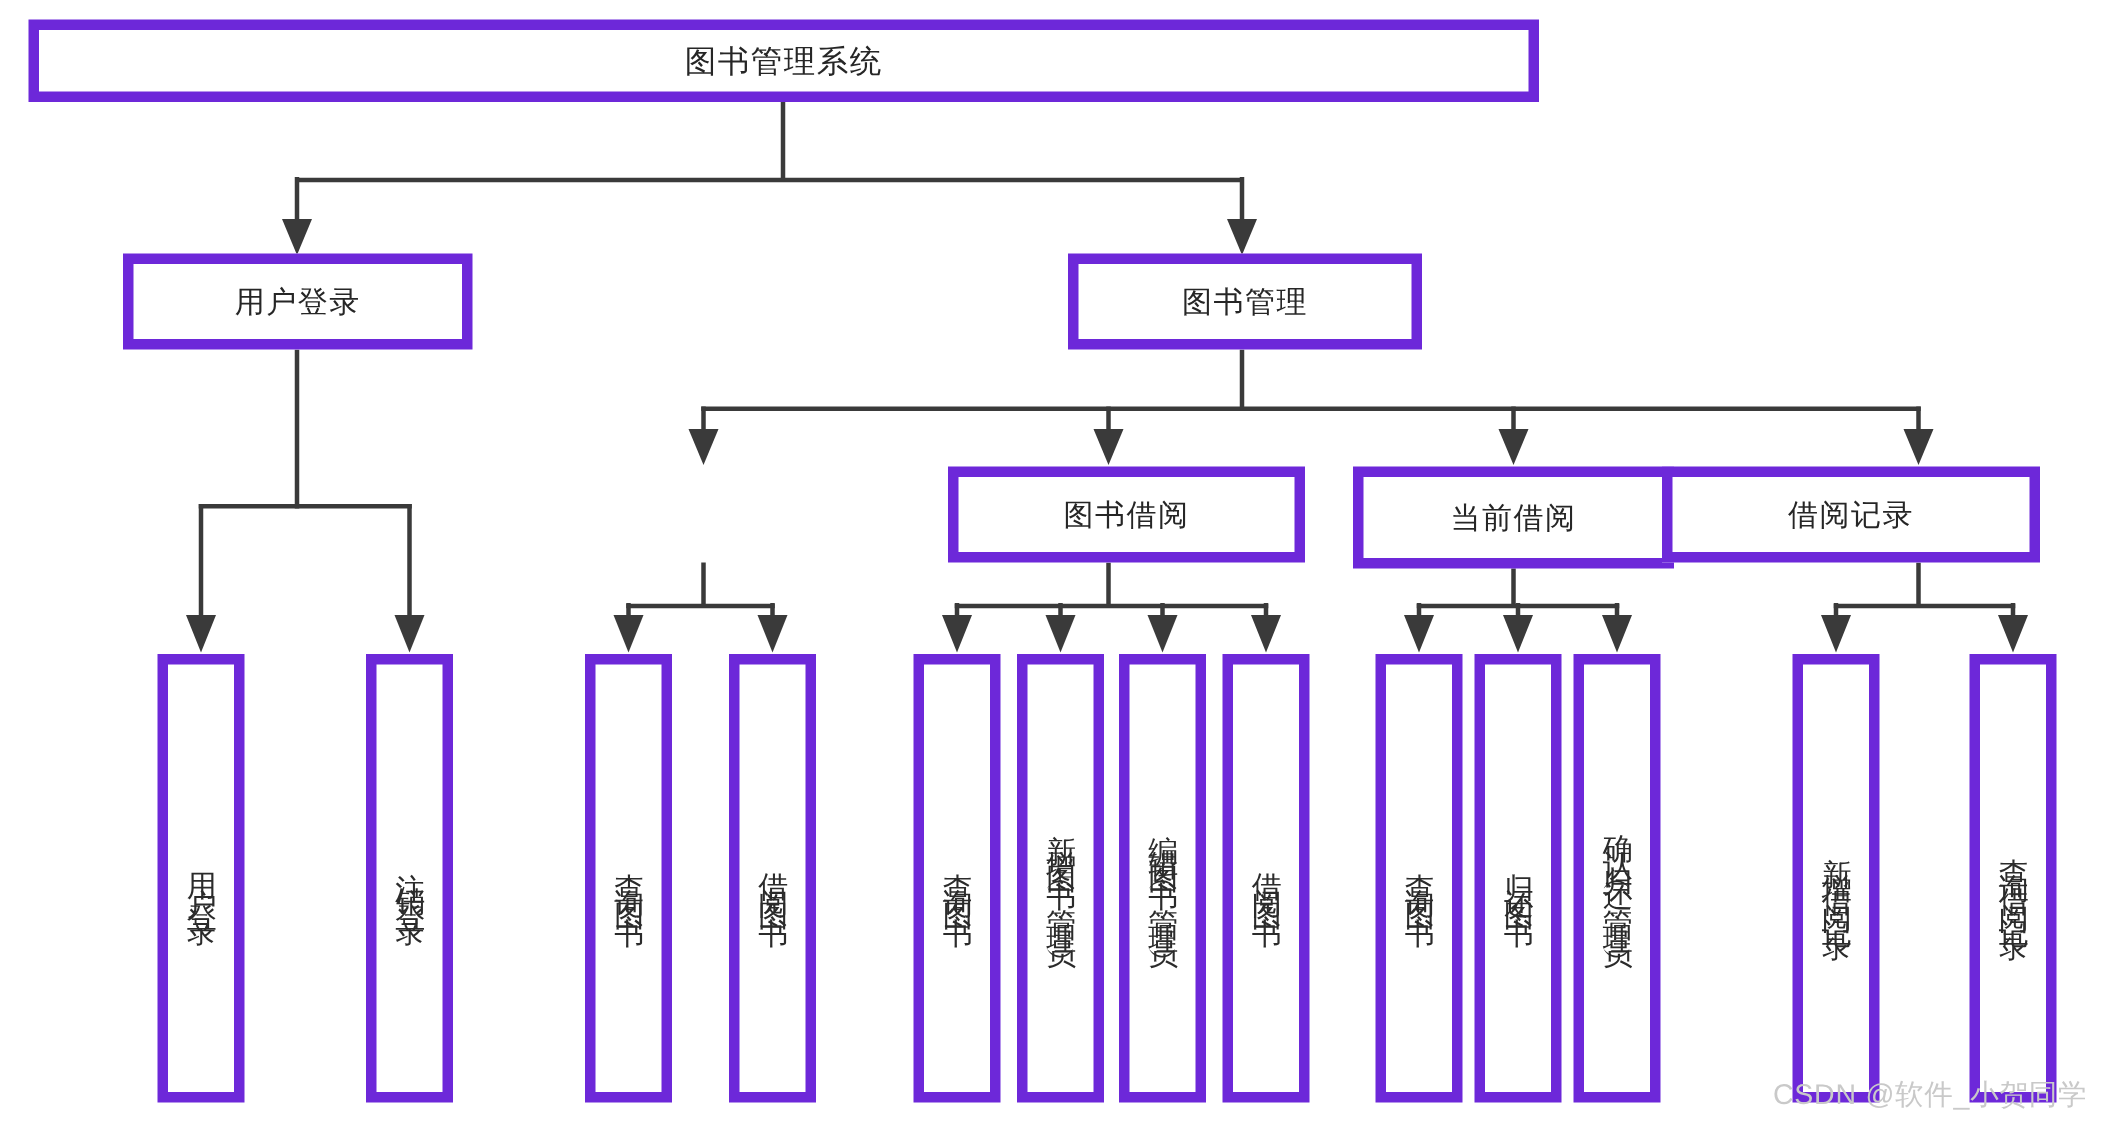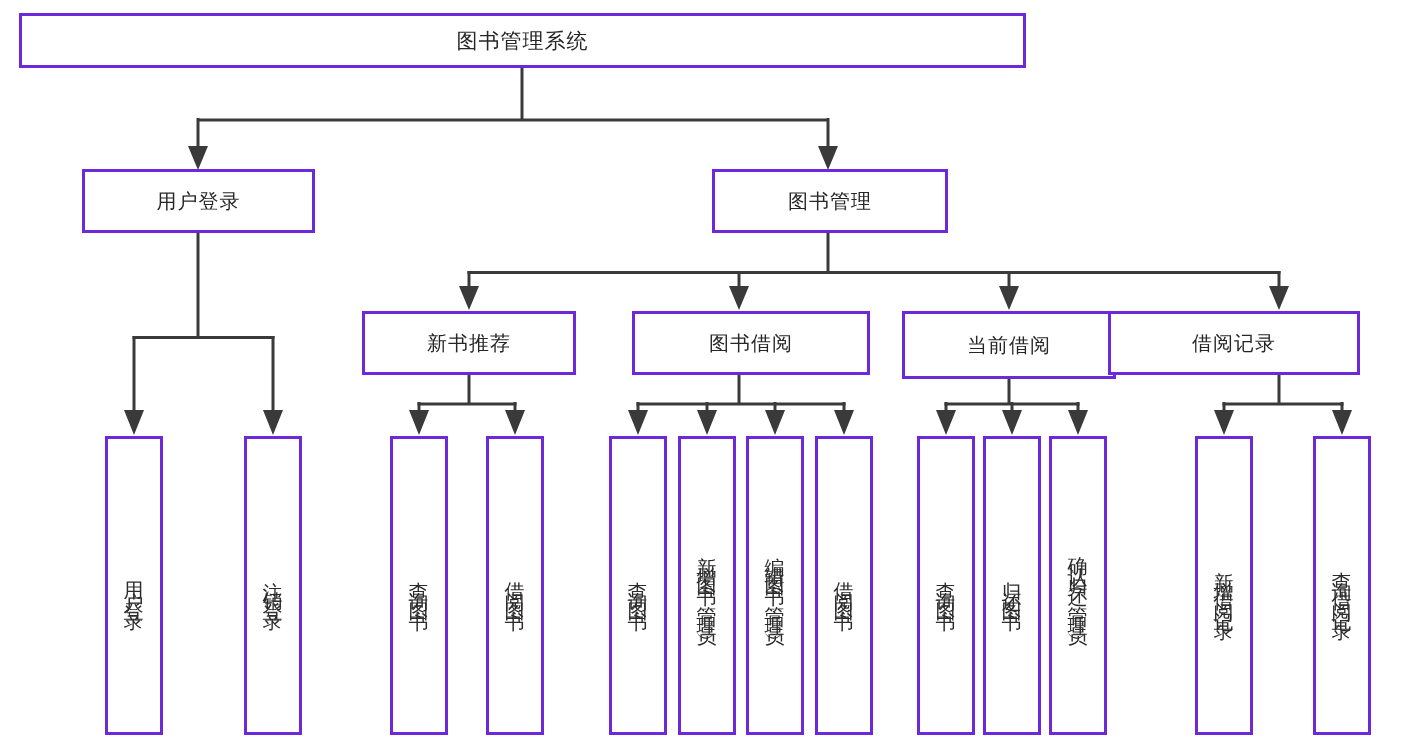--- a/index.html
+++ b/index.html
@@ -9,21 +9,21 @@
     background:#ffffff;
     font-family:"Liberation Sans","DejaVu Sans",sans-serif;
     overflow:hidden;
   }
   .wires{position:absolute;left:0;top:0;}
   .wires line{stroke:#3a3a3a;stroke-width:3;}
   .wires polygon{fill:#3a3a3a;}
   .box{
     position:absolute;
     box-sizing:border-box;
-    border:3px solid #6d28d9;
+    border:7px solid #6d28d9;
     background:#ffffff;
     display:flex;align-items:center;justify-content:center;
     color:#262626;
   }
   .hlbl{font-size:20px;letter-spacing:1px;white-space:nowrap;}
   .root-box .hlbl{font-size:21px;}
   .leaf{width:58px;height:299px;top:436px;}
   .vlbl{
     writing-mode:vertical-rl;
     text-orientation:mixed;
@@ -128,23 +128,20 @@
     <span class="hlbl">图书管理系统</span>
   </div>
 
   <div class="box" style="left:82px;top:169px;width:233px;height:64px;">
     <span class="hlbl">用户登录</span>
   </div>
   <div class="box" style="left:712px;top:169px;width:236px;height:64px;">
     <span class="hlbl">图书管理</span>
   </div>
 
-  <div class="box" style="left:362px;top:311px;width:214px;height:64px;">
-    <span class="hlbl">新书推荐</span>
-  </div>
   <div class="box" style="left:632px;top:311px;width:238px;height:64px;">
     <span class="hlbl">图书借阅</span>
   </div>
   <div class="box" style="left:902px;top:311px;width:214px;height:68px;">
     <span class="hlbl">当前借阅</span>
   </div>
   <div class="box" style="left:1108px;top:311px;width:252px;height:64px;">
     <span class="hlbl">借阅记录</span>
   </div>
 
@@ -185,14 +182,15 @@
     <span class="vlbl">确认归还（管理员）</span>
   </div>
 
   <div class="box leaf" style="left:1195px;">
     <span class="vlbl">新增借阅记录</span>
   </div>
   <div class="box leaf" style="left:1313px;">
     <span class="vlbl">查询借阅记录</span>
   </div>
 
+  <div class="watermark">CSDN @软件_小贺同学</div>
 
 </div>
 
 </body></html>

